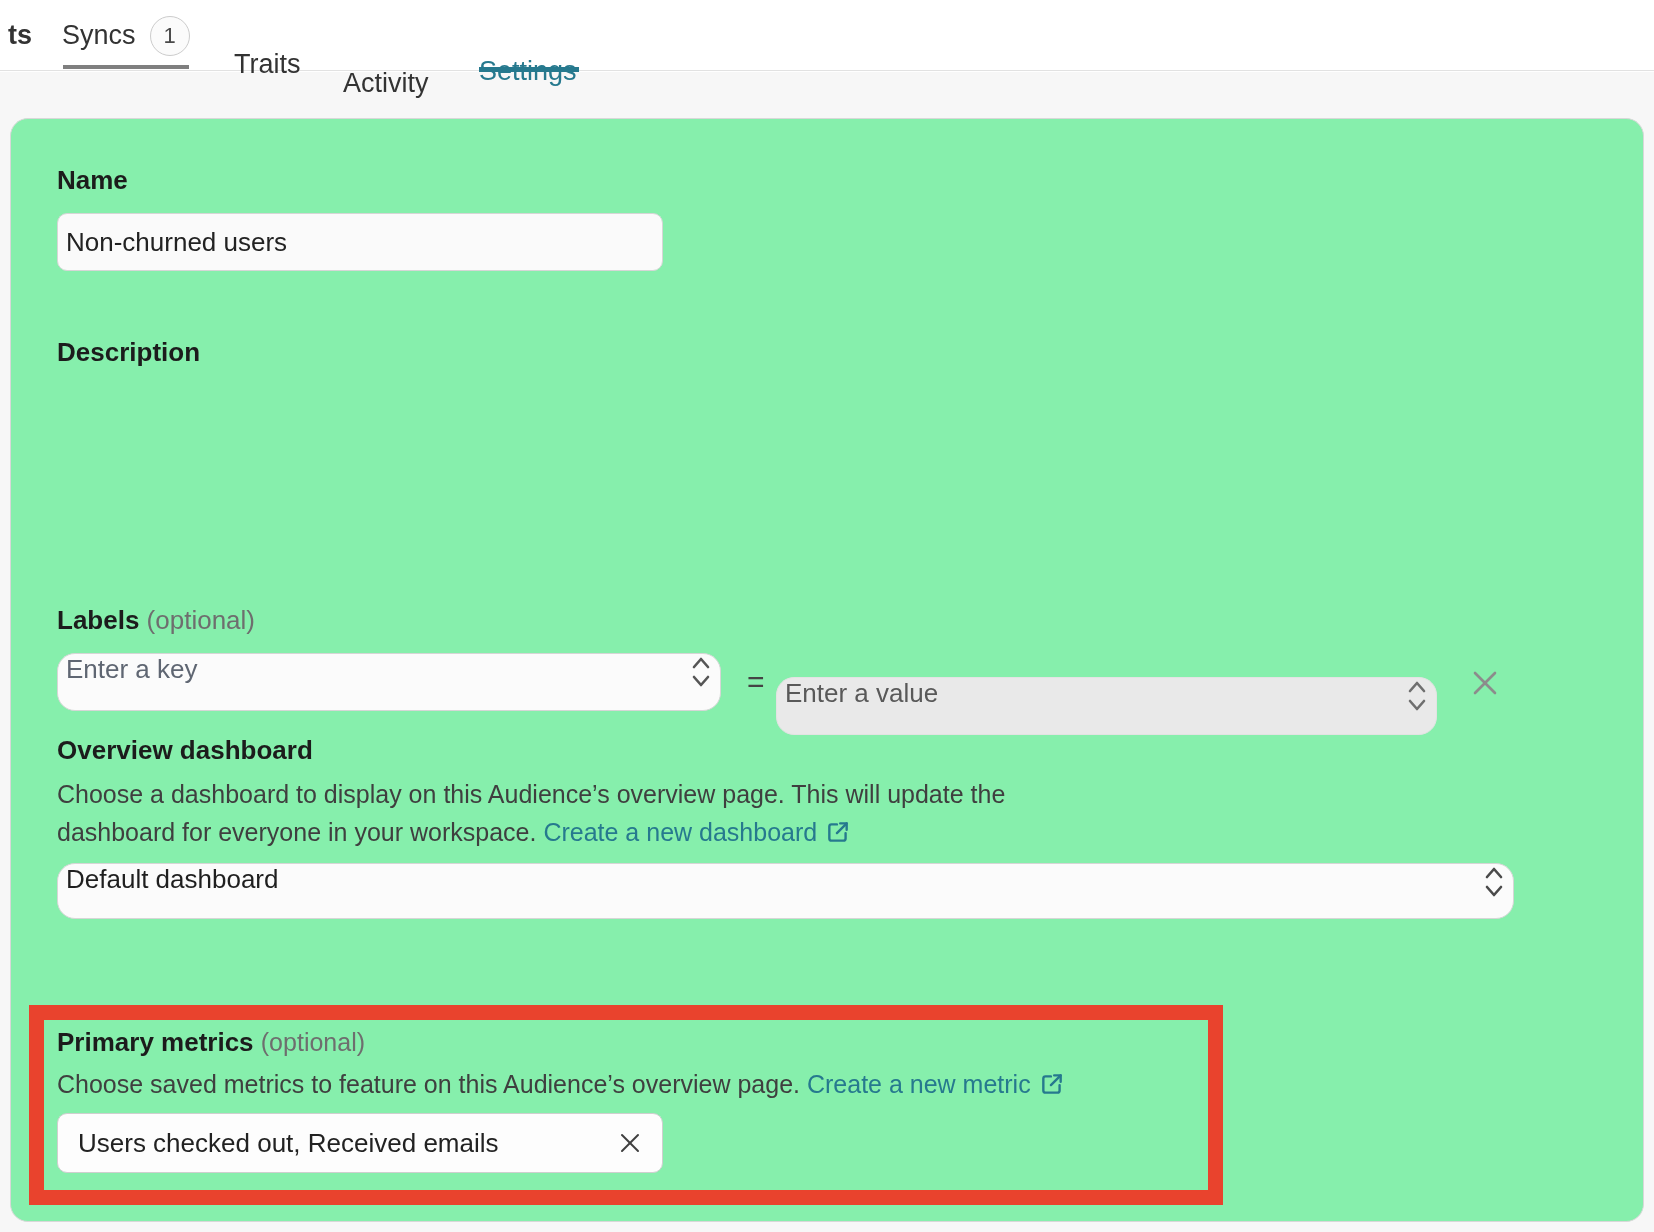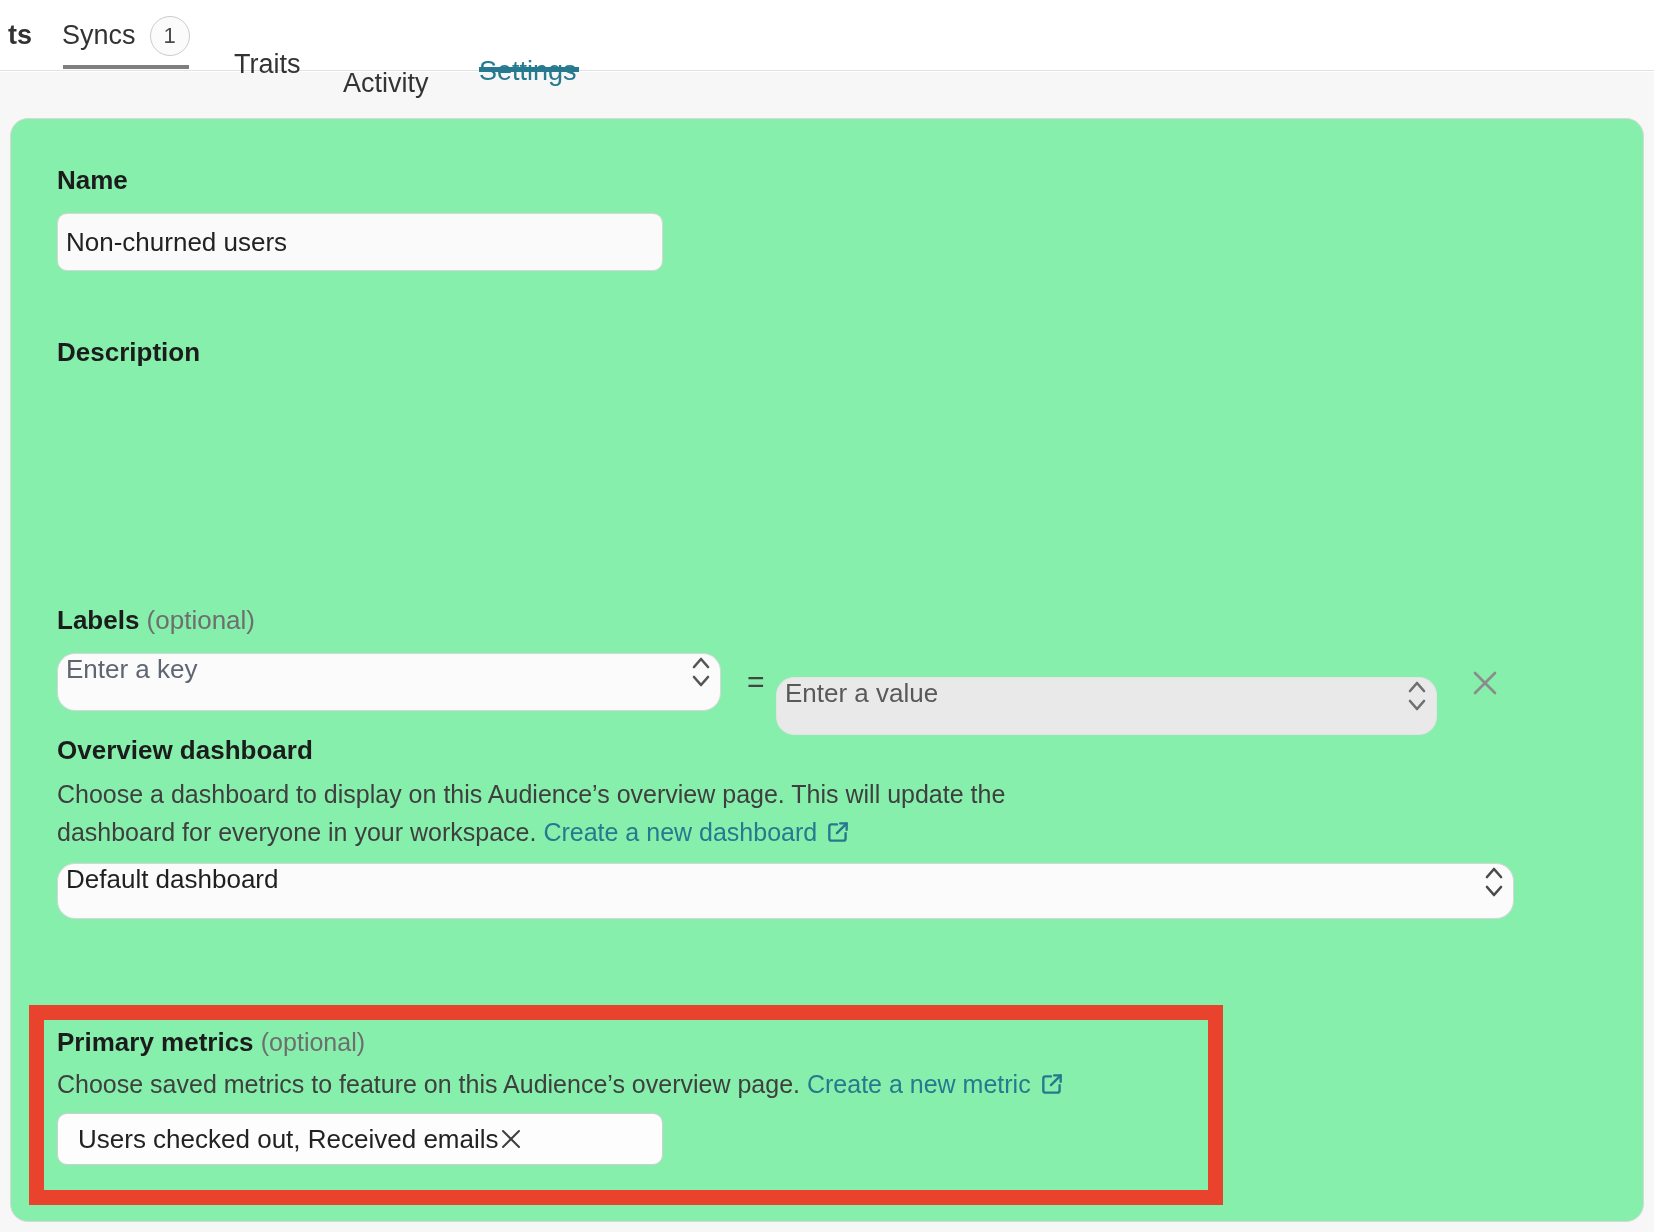--- a/index.html
+++ b/index.html
@@ -169,29 +169,29 @@
     left: 18px; top: 886px;
     width: 1194px; height: 200px;
     border: 15px solid #e9432d;
     pointer-events: none;
     z-index: 4;
   }
 
   .token-box {
     position: absolute;
     left: 46px; top: 994px;
-    width: 606px; height: 52px;
+    width: 606px; height: 60px;
     background: #fdfdfd;
     border: 1.5px solid #cfcfcf;
     border-radius: 10px;
     font-size: 26px;
     color: #222222;
     display: flex;
     align-items: center;
-    justify-content: flex-start;
+    justify-content: space-between;
     padding: 0 20px;
   }
 
   svg { display: block; }
 </style>
 </head>
 <body>
 
 <div class="screen">
 

